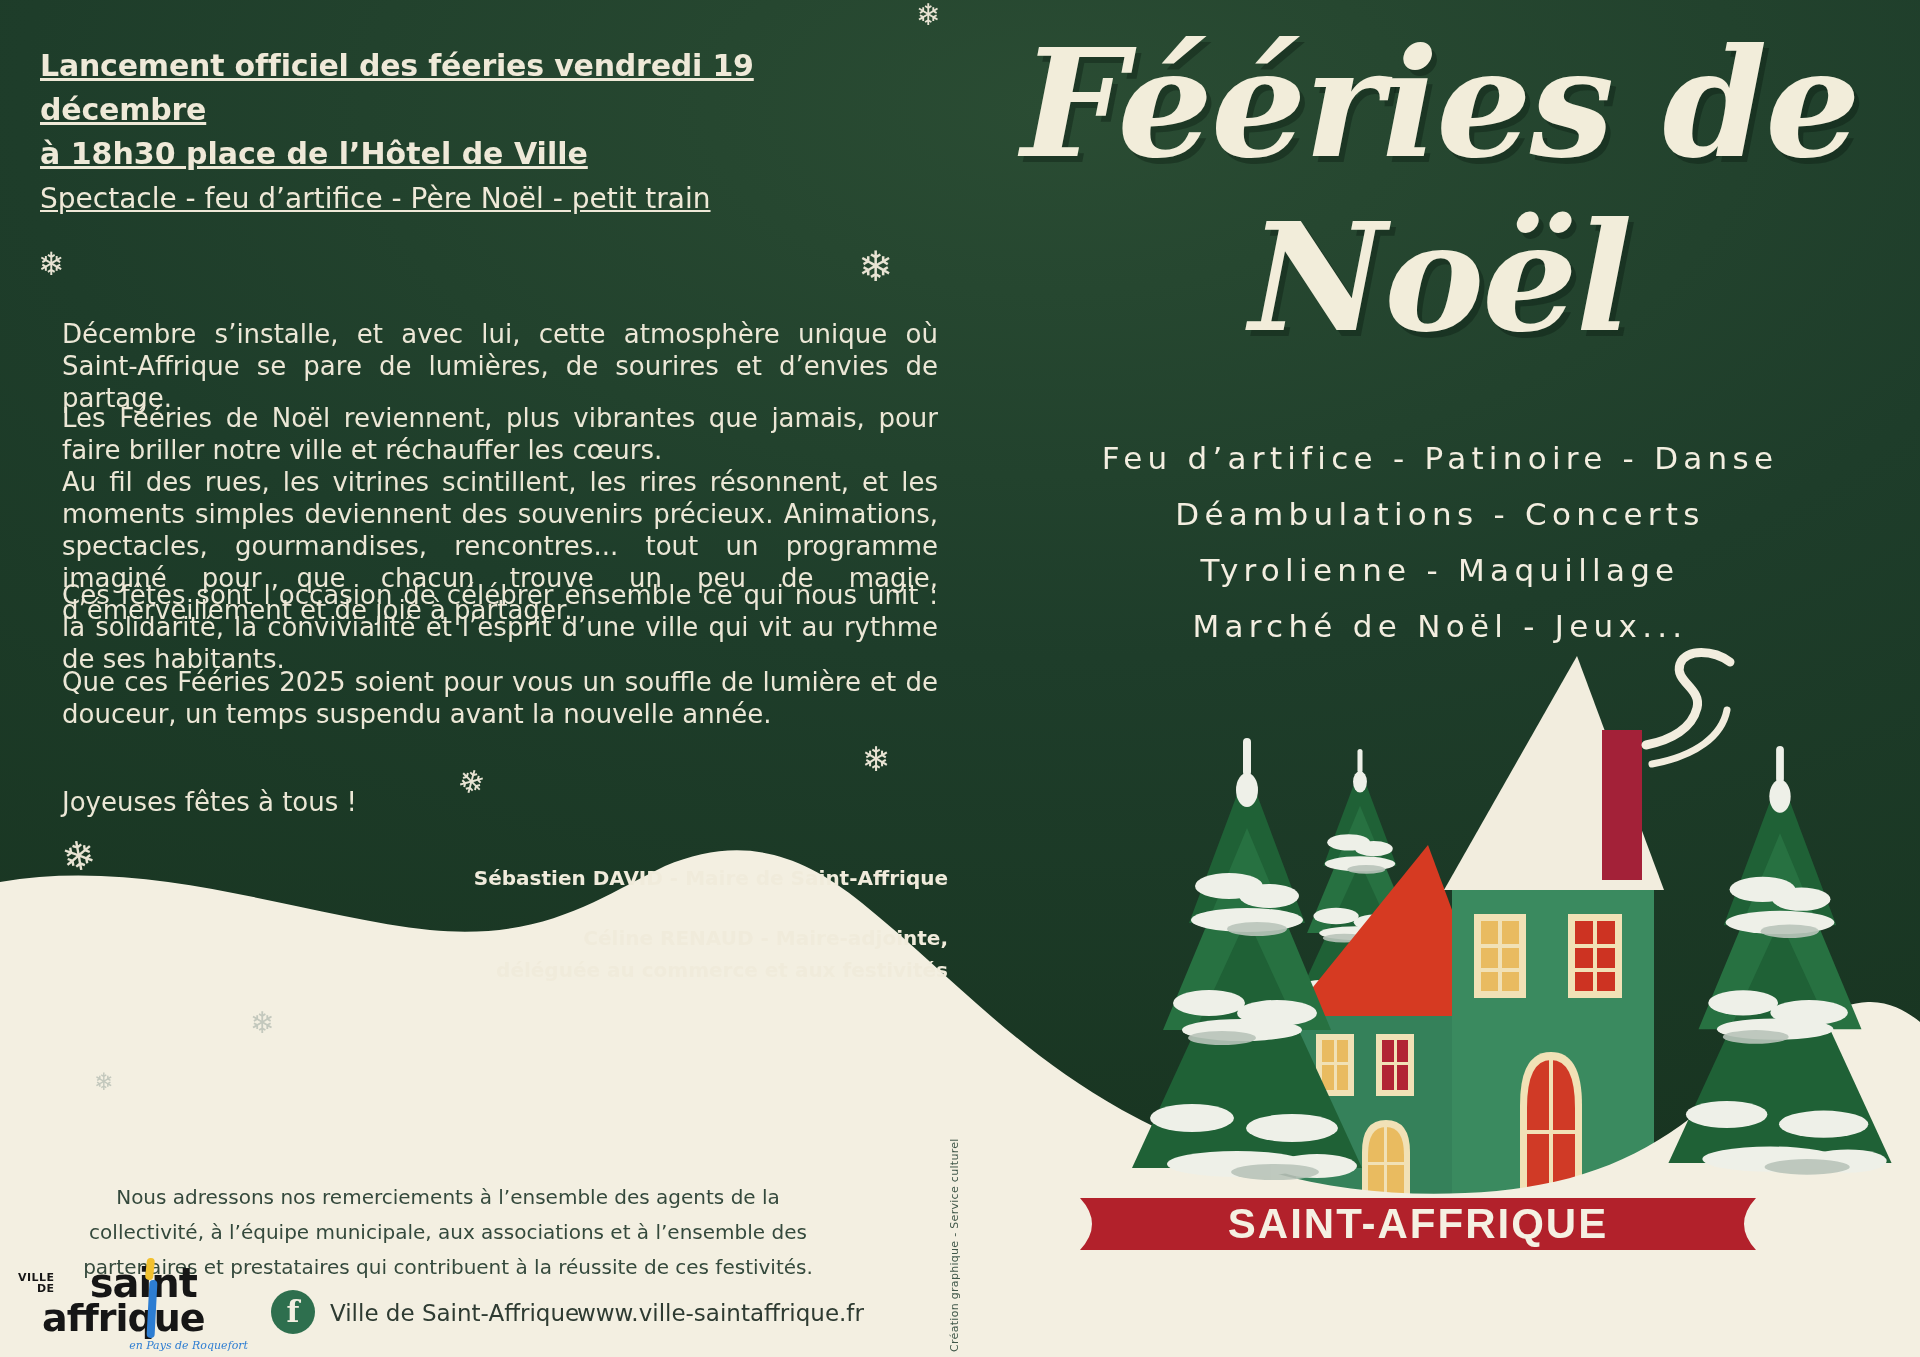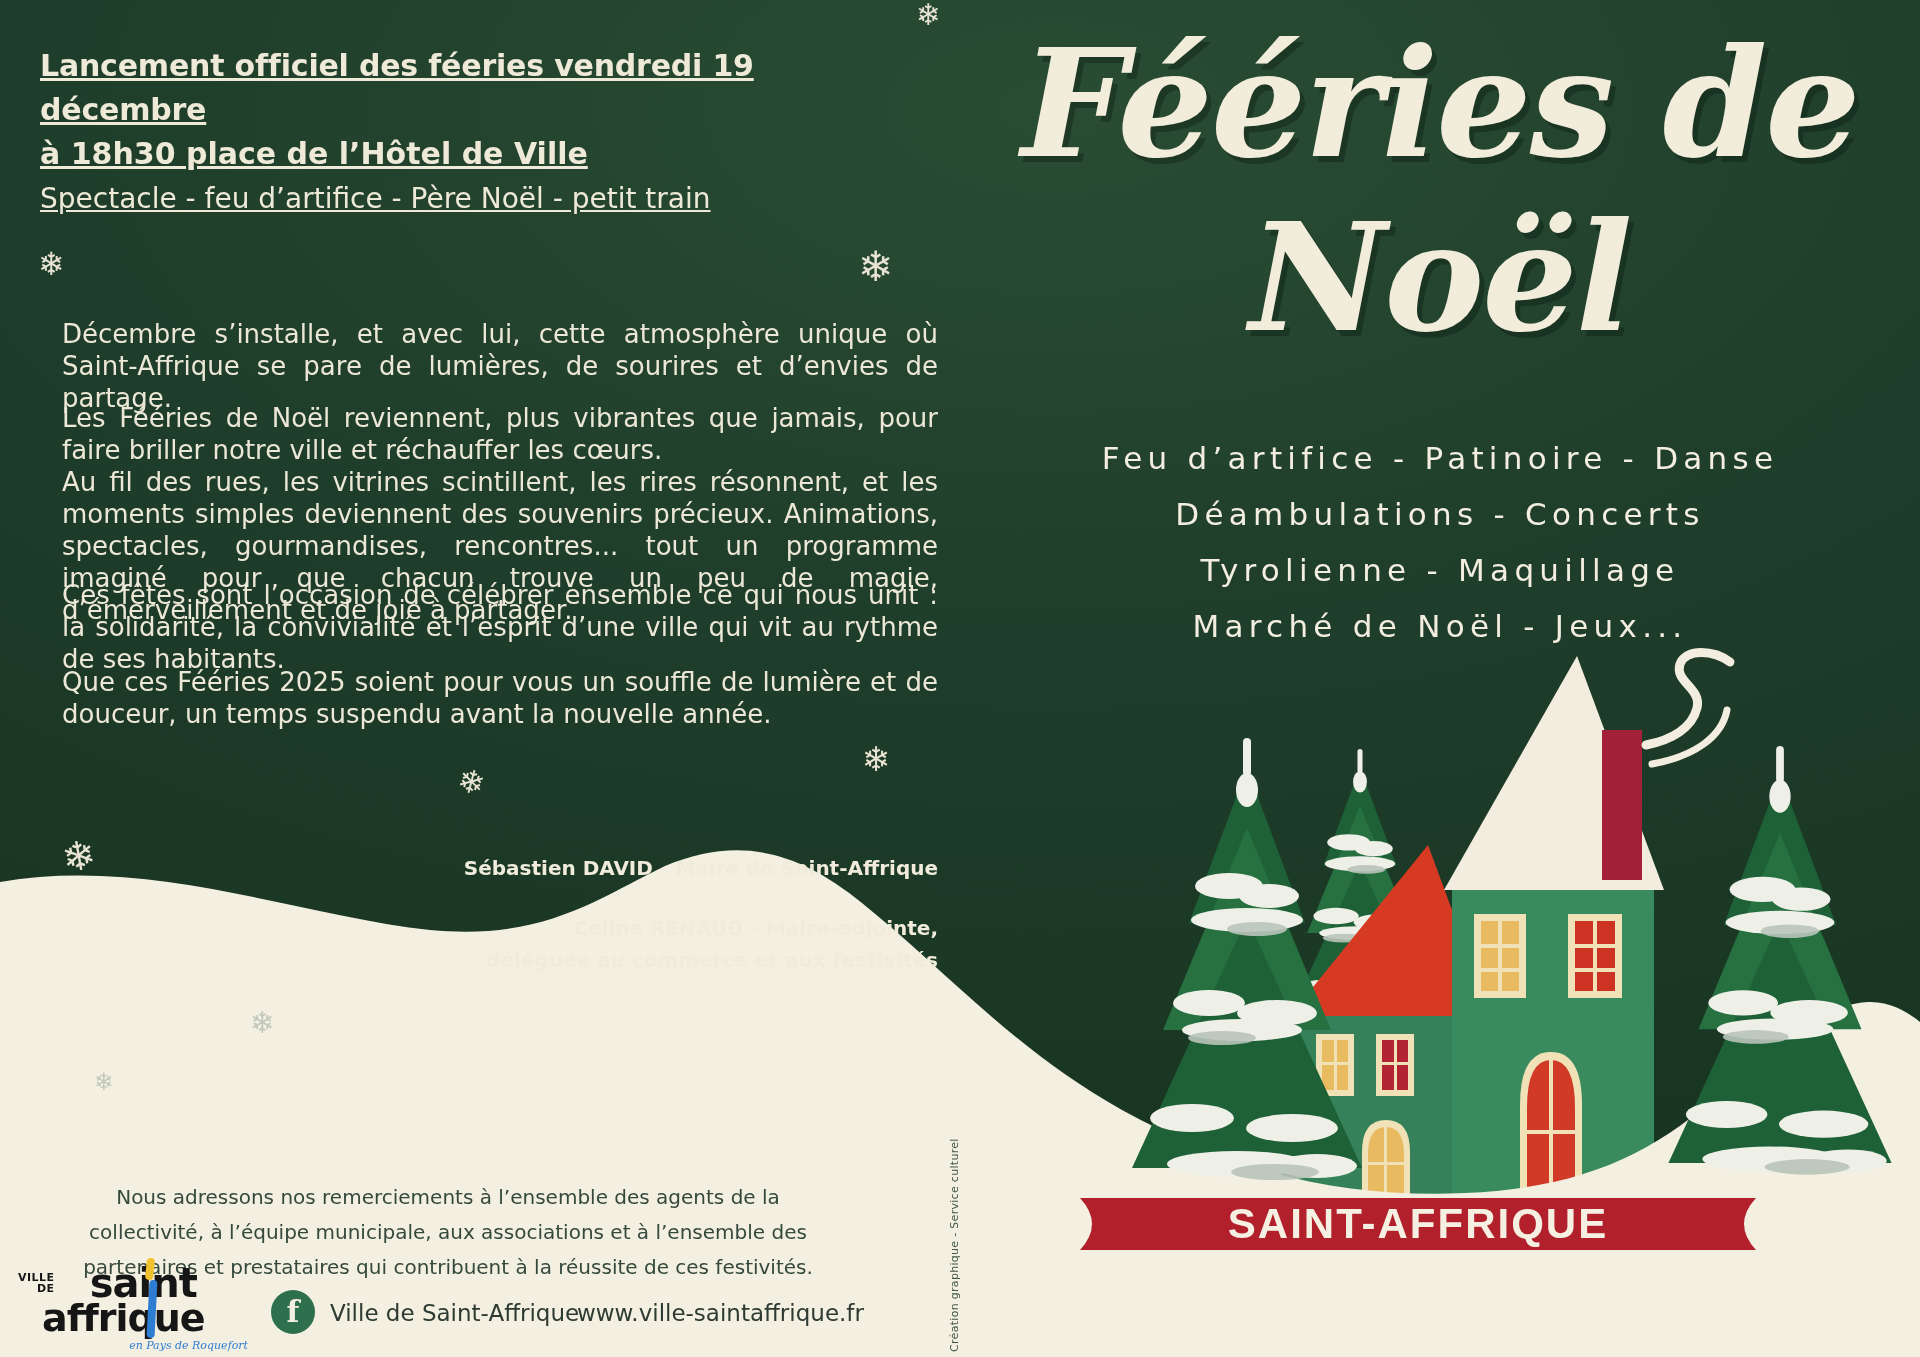--- a/index.html
+++ b/index.html
@@ -12,21 +12,21 @@
   svg.layer{position:absolute;left:0;top:0;width:1920px;height:1357px;display:block;}
 
   
   .header{left:40px; top:44px; width:880px; text-align:left; color:#efe9d8;text-decoration:underline;}
   .header .h1{font-size:30px; font-weight:700; line-height:44px; letter-spacing:-0.2px;}
   .header .h2{font-size:30px; font-weight:700; line-height:44px;}
   .header .h3{font-size:28px; font-weight:500; line-height:46px;}
 
   .para{left:62px; width:876px; margin:0; color:#ece7d6; font-size:26px; line-height:32px; text-align:justify;}
   .closing{text-align:left;}
-  .sig{left:62px; width:876px; margin:0; color:#f0ebdb; font-size:20px; font-weight:700; line-height:32px; text-align:right;}
+  .sig{left:62px; width:876px; margin:10px; color:#f0ebdb; font-size:20px; font-weight:700; line-height:32px; text-align:right;}
 
   .thanks{left:58px; top:1180px; width:780px; margin:0; color:#34493c; font-size:20px; line-height:35px; text-align:center; font-weight:500;}
 
   .logo{left:18px; top:1266px; width:230px; height:90px; color:#161616;}
   .logo-row{display:flex; align-items:flex-end;gap:32px;}
   .logo-ville{font-size:11px; font-weight:700; line-height:11px; letter-spacing:0.5px; text-align:right; padding-right:3px; padding-bottom:6px;}
   .logo-saint{font-size:40px; font-weight:800; line-height:34px; letter-spacing:-1px;}
   .logo-affrique{font-size:38px; font-weight:800; line-height:36px; letter-spacing:-1px; margin-left:24px;}
   .logo-tagline{font-family:"DejaVu Serif", serif; font-style:italic; font-size:11px; color:#2d7dd2; margin-left:48px; margin-top:3px;text-align:right;}
   .brush-y{left:128px; top:-8px; width:8px; height:22px; background:#f2c12e; border-radius:4px; transform:rotate(6deg);}
@@ -164,20 +164,21 @@
     <div class="h1">Lancement officiel des féeries vendredi 19 décembre</div>
     <div class="h2">à 18h30 place de l’Hôtel de Ville</div>
     <div class="h3">Spectacle - feu d’artifice - Père Noël - petit train</div>
   </div>
 
   <p class="abs para" style="top:318px;">Décembre s’installe, et avec lui, cette atmosphère unique où Saint-Affrique se pare de lumières, de sourires et d’envies de partage.</p>
   <p class="abs para" style="top:402px;">Les Fééries de Noël reviennent, plus vibrantes que jamais, pour faire briller notre ville et réchauffer les cœurs.</p>
   <p class="abs para" style="top:466px;">Au fil des rues, les vitrines scintillent, les rires résonnent, et les moments simples deviennent des souvenirs précieux. Animations, spectacles, gourmandises, rencontres... tout un programme imaginé pour que chacun trouve un peu de magie, d’émerveillement et de joie à partager.</p>
   <p class="abs para" style="top:579px;">Ces fêtes sont l’occasion de célébrer ensemble ce qui nous unit : la solidarité, la convivialité et l’esprit d’une ville qui vit au rythme de ses habitants.</p>
   <p class="abs para" style="top:666px;">Que ces Fééries 2025 soient pour vous un souffle de lumière et de douceur, un temps suspendu avant la nouvelle année.</p>
+  <p class="abs para closing" style="top:786px;">Joyeuses fêtes à tous !</p>
 
   <p class="abs sig" style="top:852px;">Sébastien DAVID - Maire de Saint-Affrique</p>
   <p class="abs sig" style="top:912px;">
     <span>Céline RENAUD - Maire-adjointe,</span><br>
     <span>déléguée au commerce et aux festivités</span>
   </p>
 
   <p class="abs thanks">Nous adressons nos remerciements à l’ensemble des agents de la collectivité, à l’équipe municipale, aux associations et à l’ensemble des partenaires et prestataires qui contribuent à la réussite de ces festivités.</p>
 
   <div class="abs logo">

